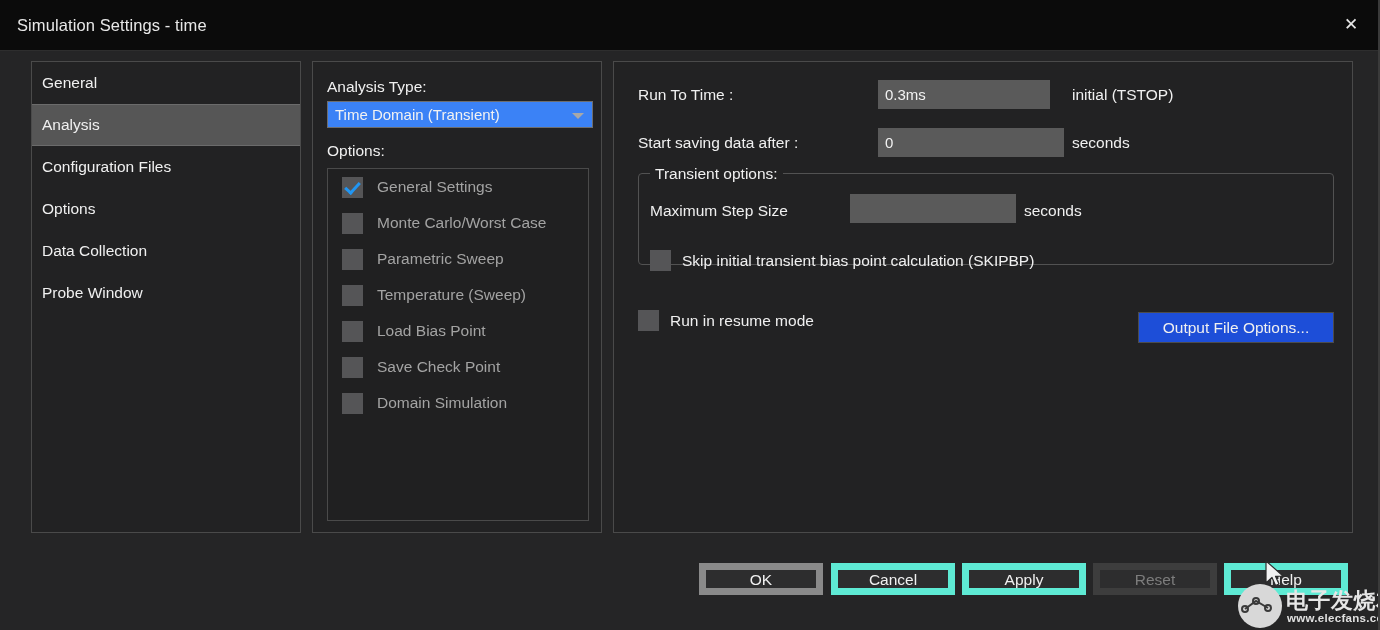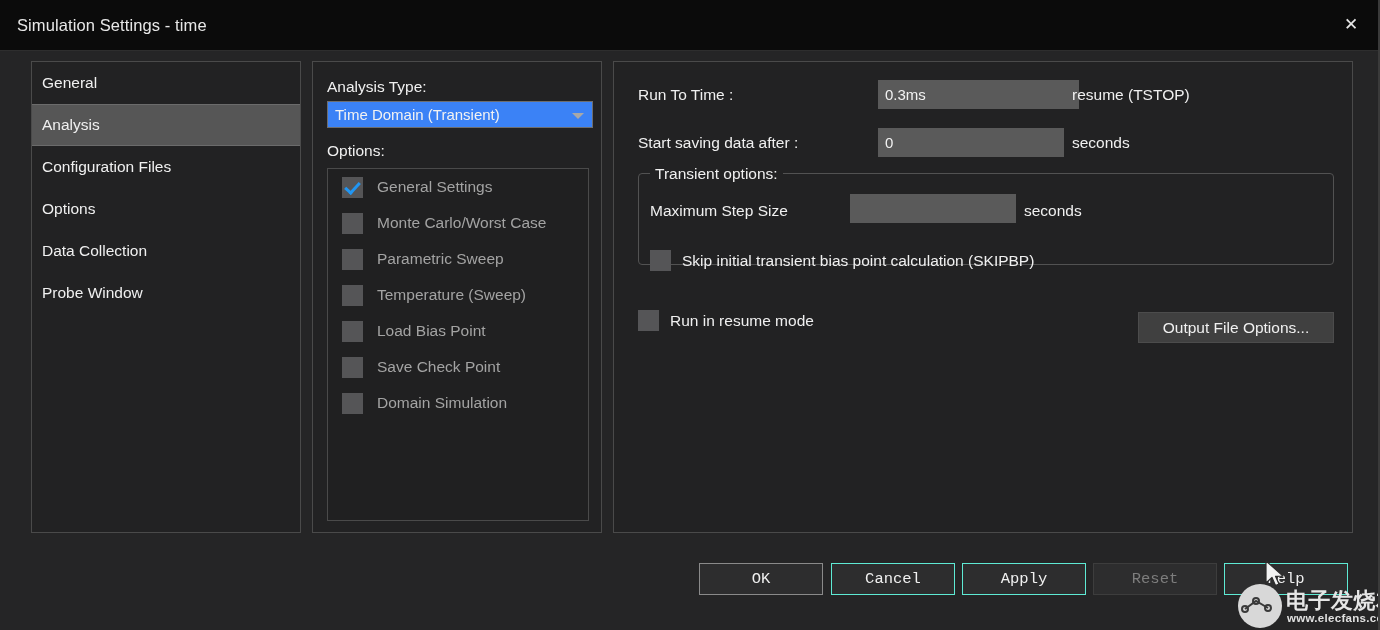--- a/index.html
+++ b/index.html
@@ -188,21 +188,21 @@
     outline: none;
   }
   .unit-label {
     position: absolute;
     font-size: 15.5px;
     color: #f0f0f0;
     white-space: nowrap;
   }
 
   #run-to-time-label      { left: 24px;  top: 24px; }
-  #run-to-time-input      { left: 264px; top: 18px; width: 201px; height: 29px; }
+  #run-to-time-input      { left: 264px; top: 18px; width: 172px; height: 29px; }
   #run-to-time-unit       { left: 458px; top: 24px; }
   #start-saving-label     { left: 24px;  top: 72px; }
   #start-saving-input     { left: 264px; top: 66px; width: 186px; height: 29px; }
   #start-saving-unit      { left: 458px; top: 72px; }
 
   #transient-fieldset {
     position: absolute;
     left: 24px;
     top: 111px;
     width: 696px;
@@ -239,40 +239,40 @@
     color: #f0f0f0;
     white-space: nowrap;
   }
 
   #output-file-options-btn {
     position: absolute;
     left: 524px;
     top: 250px;
     width: 196px;
     height: 31px;
-    background: #404040;
+    background: #1d4ed8;
     border: 1px solid #4c4c4c;
     box-sizing: border-box;
     color: #f0f0f0;
     font-family: "Liberation Sans", sans-serif;
     font-size: 15.5px;
     cursor: pointer;
   }
 
   
   .dlg-btn {
     position: absolute;
     top: 563px;
     width: 124px;
     height: 32px;
     background: #2d2d2e;
-    border: 1px solid #5eead4;
-    box-sizing: border-box;
-    color: #f0f0f0;
-    font-family: Liberation Mono, monospace;
+    border: 7px solid #5eead4;
+    box-sizing: border-box;
+    color: #f0f0f0;
+    font-family: Liberation Sans, sans-serif;
     font-size: 15.5px;
     cursor: pointer;
   }
   #ok-button     { left: 699px;  border-color: #8a8a8a; }
   #cancel-button { left: 831px; }
   #apply-button  { left: 962px; }
   #reset-button  { left: 1093px; color: #7d7d7d; border-color: #3d3d3d; }
   #help-button   { left: 1224px; }
 
   
@@ -392,21 +392,21 @@
         <span class="cb"></span>
         <span class="option-label">Domain Simulation</span>
       </div>
     </div>
   </div>
 
   <div id="content-panel" class="panel">
 
     <div id="run-to-time-label" class="row-label">Run To Time :</div>
     <input id="run-to-time-input" class="text-input" type="text" value="0.3ms" style="">
-    <div id="run-to-time-unit" class="unit-label">resume (TSTOP)</div>
+    <div id="run-to-time-unit" class="unit-label">initial (TSTOP)</div>
 
     <div id="start-saving-label" class="row-label">Start saving data after :</div>
     <input id="start-saving-input" class="text-input" type="text" value="0" style="">
     <div id="start-saving-unit" class="unit-label">seconds</div>
 
     <div id="transient-fieldset"></div>
     <div id="transient-legend">Transient options:</div>
 
     <div id="max-step-label" class="row-label">Maximum Step Size</div>
     <input id="max-step-input" class="text-input" type="text" value="" style="">

